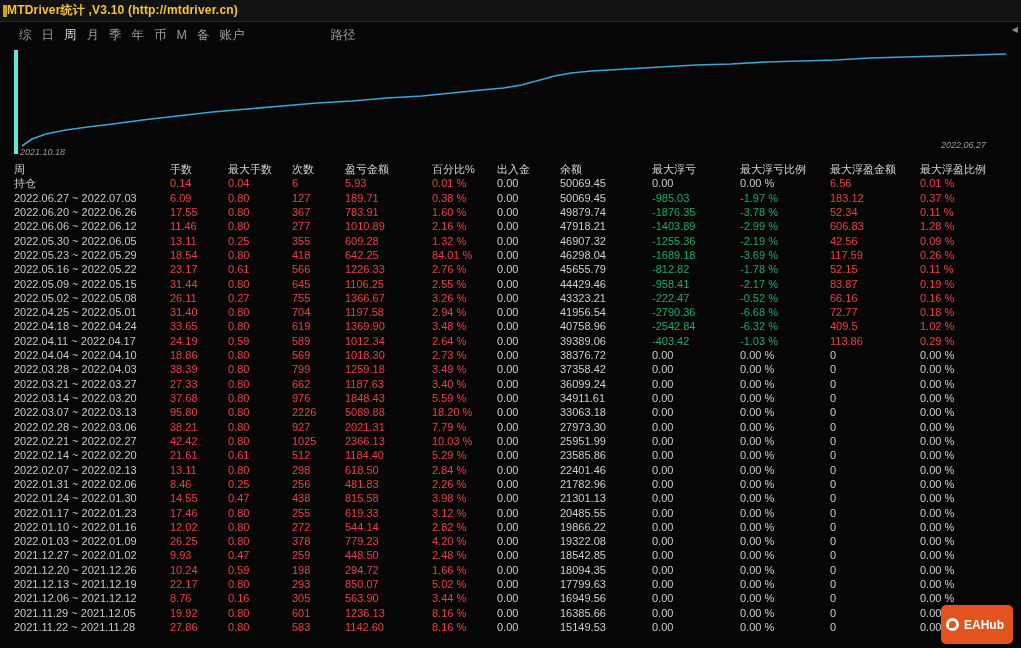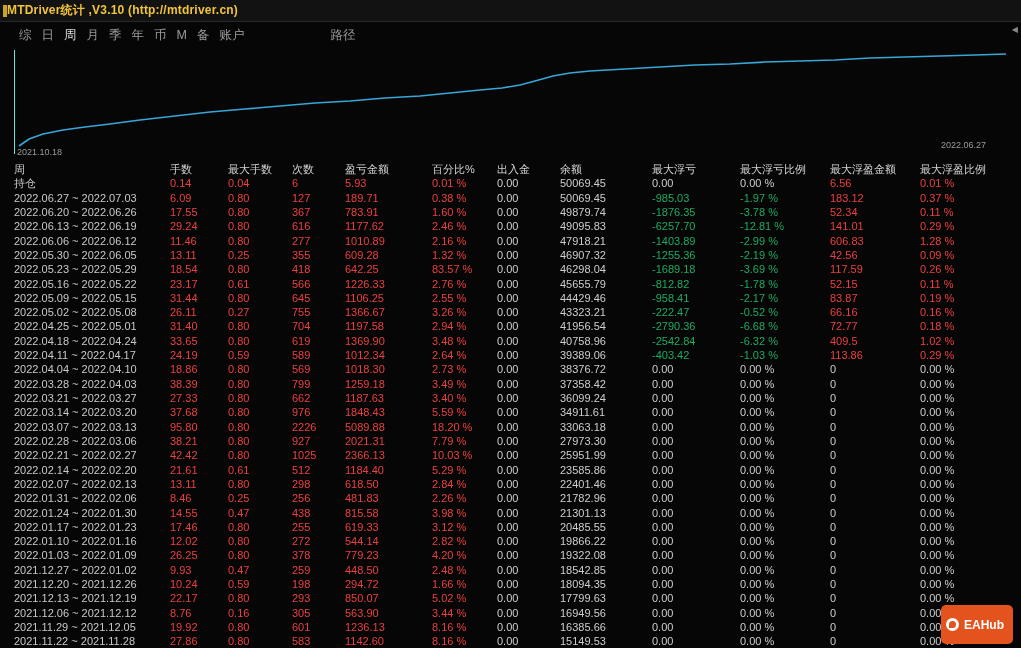--- a/index.html
+++ b/index.html
@@ -20,21 +20,22 @@
   .menubar {
     height:26px; display:flex; align-items:center;
     padding-left:14px; font-size:12.5px; color:#9b9b9b;
   }
   .menu-item { padding:0 5px; cursor:default; }
   .menu-item.selected { color:#dddddd; }
   .path-label { margin-left:76px; padding:0 5px; }
   
   .chart-wrap {
     position:relative; margin:2px 13px 0 14px; height:104px;
-    border-left:1px solid #5eead4;
+    border-left:4px solid #5eead4;
+    font-style:italic;
   }
   .chart-wrap svg { position:absolute; inset:0; width:100%; height:100%; }
   .axis-label { position:absolute; font-size:9px; color:#9a9a9a; }
   .axis-label.start { left:2px; bottom:-3px; }
   .axis-label.end { right:22px; bottom:4px; }
   .collapse-arrow { position:absolute; top:26px; right:3px; color:#8a8a8a; font-size:8px; line-height:8px; }
   
   table.stats { width:1021px; border-collapse:collapse; table-layout:fixed; margin-top:8px; font-size:11px; }
   .stats th, .stats td {
     height:14.32px; line-height:14.32px; padding:0; text-align:left;
@@ -161,34 +162,20 @@
         <td class="c-red">783.91</td>
         <td class="c-red">1.60 %</td>
         <td class="c-white">0.00</td>
         <td class="c-white">49879.74</td>
         <td class="c-green">-1876.35</td>
         <td class="c-green">-3.78 %</td>
         <td class="c-red">52.34</td>
         <td class="c-red">0.11 %</td>
       </tr>
       <tr>
-        <td class="c-date">2022.06.13 ~ 2022.06.19</td>
-        <td class="c-red">29.24</td>
-        <td class="c-red">0.80</td>
-        <td class="c-red">616</td>
-        <td class="c-red">1177.62</td>
-        <td class="c-red">2.46 %</td>
-        <td class="c-white">0.00</td>
-        <td class="c-white">49095.83</td>
-        <td class="c-green">-6257.70</td>
-        <td class="c-green">-12.81 %</td>
-        <td class="c-red">141.01</td>
-        <td class="c-red">0.29 %</td>
-      </tr>
-      <tr>
         <td class="c-date">2022.06.06 ~ 2022.06.12</td>
         <td class="c-red">11.46</td>
         <td class="c-red">0.80</td>
         <td class="c-red">277</td>
         <td class="c-red">1010.89</td>
         <td class="c-red">2.16 %</td>
         <td class="c-white">0.00</td>
         <td class="c-white">47918.21</td>
         <td class="c-green">-1403.89</td>
         <td class="c-green">-2.99 %</td>
@@ -208,21 +195,21 @@
         <td class="c-green">-2.19 %</td>
         <td class="c-red">42.56</td>
         <td class="c-red">0.09 %</td>
       </tr>
       <tr>
         <td class="c-date">2022.05.23 ~ 2022.05.29</td>
         <td class="c-red">18.54</td>
         <td class="c-red">0.80</td>
         <td class="c-red">418</td>
         <td class="c-red">642.25</td>
-        <td class="c-red">83.57 %</td>
+        <td class="c-red">84.01 %</td>
         <td class="c-white">0.00</td>
         <td class="c-white">46298.04</td>
         <td class="c-green">-1689.18</td>
         <td class="c-green">-3.69 %</td>
         <td class="c-red">117.59</td>
         <td class="c-red">0.26 %</td>
       </tr>
       <tr>
         <td class="c-date">2022.05.16 ~ 2022.05.22</td>
         <td class="c-red">23.17</td>

